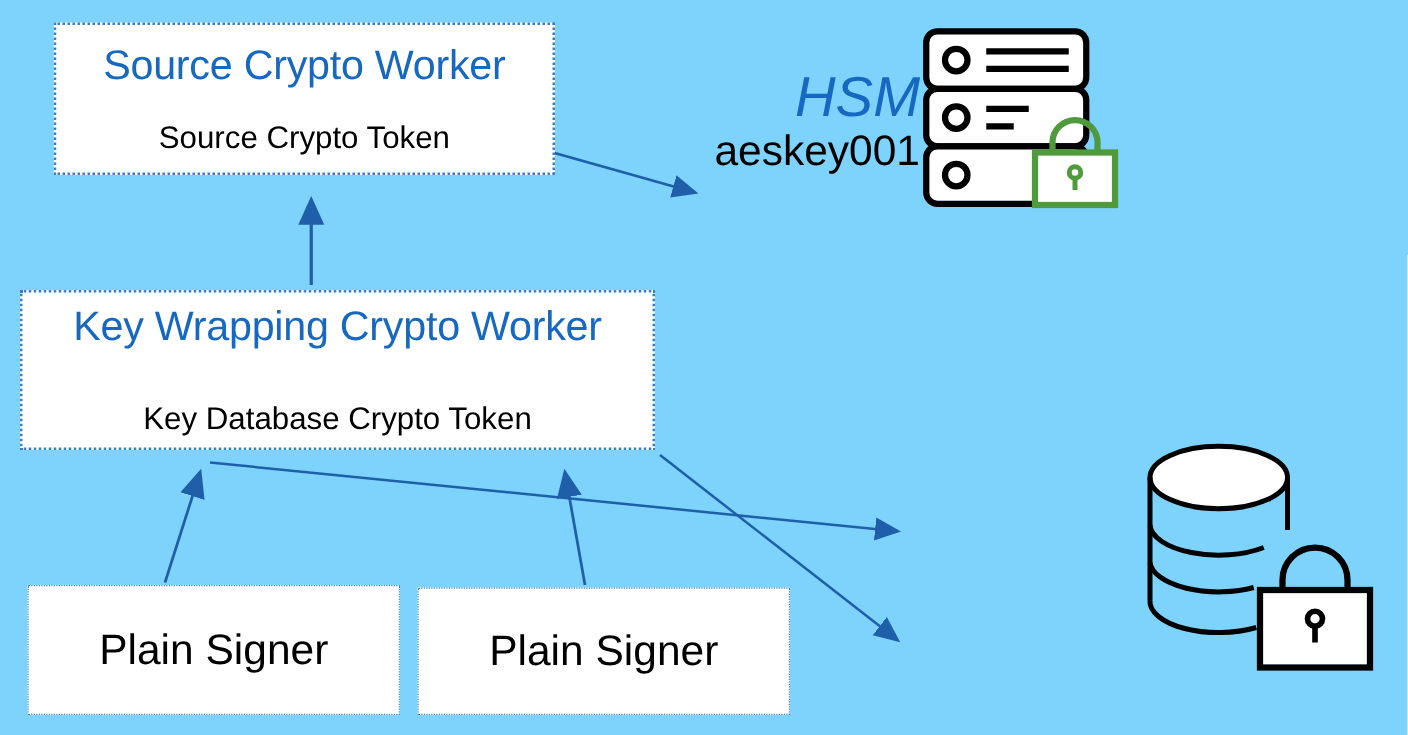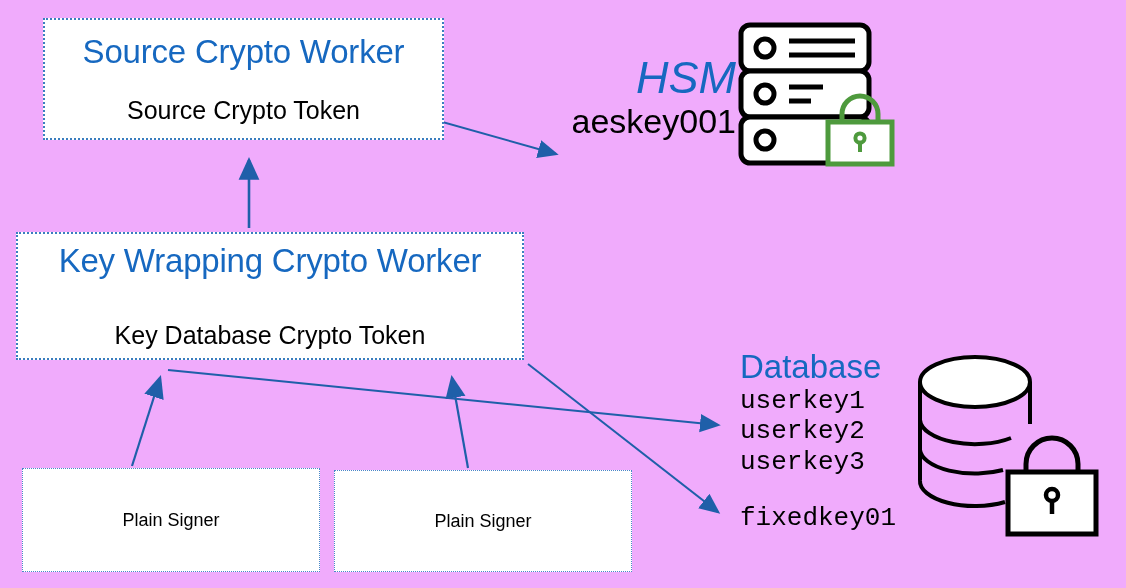--- a/index.html
+++ b/index.html
@@ -9,21 +9,21 @@
     background: #ffffff;
   }
   body {
     font-family: "Liberation Sans", sans-serif;
     -webkit-font-smoothing: antialiased;
   }
   #canvas {
     position: relative;
     width: 1126px;
     height: 588px;
-    background: #f0abfc;
+    background: #7dd3fc;
     overflow: hidden;
   }
   
   .box {
     position: absolute;
     box-sizing: border-box;
     border: 2px dotted #3a7ebf;
     background: #ffffff;
     display: flex;
     flex-direction: column;
@@ -42,21 +42,21 @@
     white-space: nowrap;
   }
   .box-sub {
     color: #000000;
     font-size: 25px;
     white-space: nowrap;
     margin-top: 25px;
   }
   .signer-line {
     color: #000000;
-    font-size: 18px;
+    font-size: 34px;
     white-space: nowrap;
   }
 
   
   .label-group {
     position: absolute;
     text-align: right;
     line-height: 1.08;
   }
   .label-head {
@@ -184,27 +184,20 @@
     <circle cx="30" cy="120" r="9" fill="#ffffff" stroke="#000000" stroke-width="5"></circle>
   </svg>
 
   <svg class="icon" style="left:820px; top:88px;" width="80" height="80" viewBox="0 0 80 80" xmlns="http://www.w3.org/2000/svg">
     <path d="M22,36 L22,26 A18,18 0 0 1 58,26 L58,36" fill="none" stroke="#4e9a3d" stroke-width="5"></path>
     <rect x="8" y="34" width="64" height="42" fill="#ffffff" stroke="#4e9a3d" stroke-width="5"></rect>
     <circle cx="40" cy="50" r="4.6" fill="none" stroke="#4e9a3d" stroke-width="4"></circle>
     <line x1="40" y1="53" x2="40" y2="64" stroke="#4e9a3d" stroke-width="4"></line>
   </svg>
 
-  <div class="db-group" style="left:740px; top:348px;">
-    <div class="db-head">Database</div>
-    <div class="db-key">userkey1</div>
-    <div class="db-key">userkey2</div>
-    <div class="db-key">userkey3</div>
-    <div class="db-key spaced">fixedkey01</div>
-  </div>
 
   <svg class="icon" style="left:915px; top:352px;" width="130" height="180" viewBox="0 0 130 180" xmlns="http://www.w3.org/2000/svg">
     <ellipse cx="60" cy="30" rx="55" ry="25" fill="#ffffff" stroke="#000000" stroke-width="4"></ellipse>
     <line x1="5" y1="30" x2="5" y2="128" stroke="#000000" stroke-width="4"></line>
     <line x1="115" y1="30" x2="115" y2="72" stroke="#000000" stroke-width="4"></line>
     <path d="M5,68 A55,25 0 0 0 96,86" fill="none" stroke="#000000" stroke-width="4"></path>
     <path d="M5,98 A55,25 0 0 0 88,118" fill="none" stroke="#000000" stroke-width="4"></path>
     <path d="M5,128 A55,25 0 0 0 90,150" fill="none" stroke="#000000" stroke-width="4"></path>
   </svg>
 

